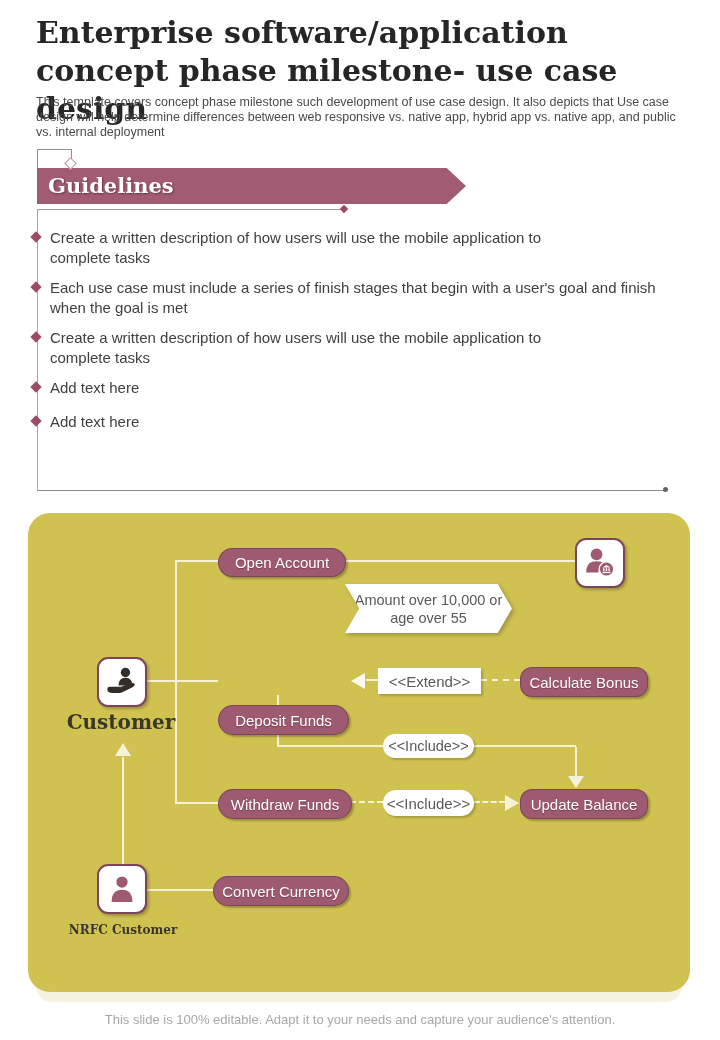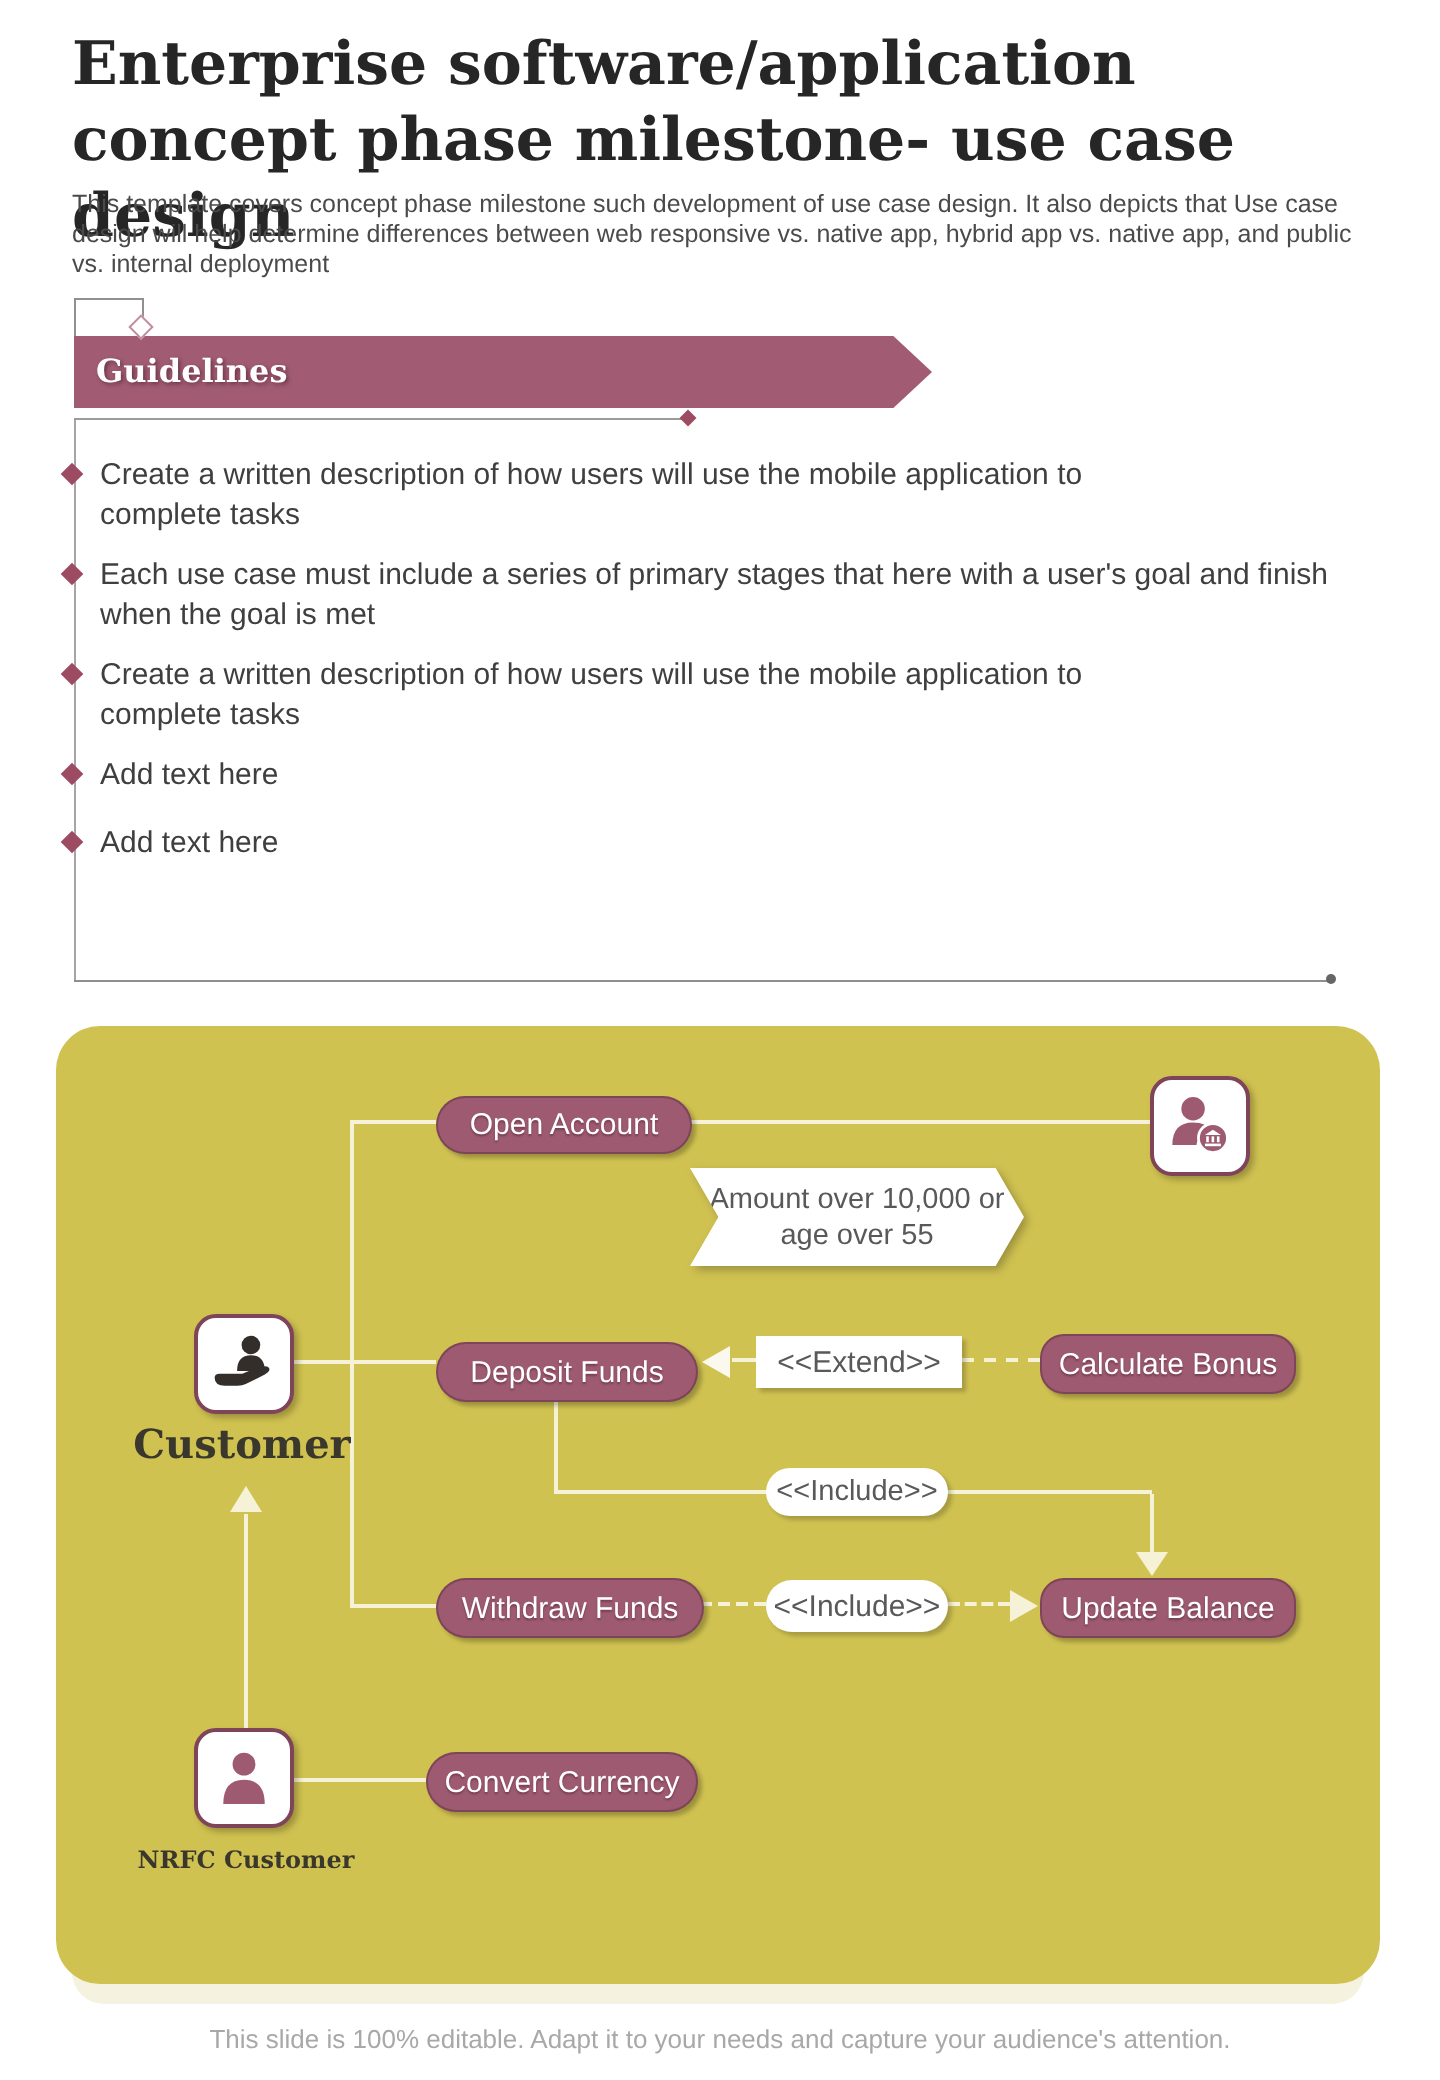--- a/index.html
+++ b/index.html
@@ -14,21 +14,21 @@
             font-size:12.5px;line-height:14.8px;color:#4a4a4a;}
 
   
   .bracket{position:absolute;left:37px;top:149px;width:33px;height:19px;
            border-top:1px solid #909090;border-left:1px solid #909090;border-right:1px solid #909090;}
   .diamond-outline{position:absolute;left:66px;top:159px;width:7px;height:7px;background:#fff;
                    border:1.5px solid #c08ca0;transform:rotate(45deg);z-index:3;}
   .banner{position:absolute;left:37px;top:168px;width:429px;height:36px;background:#a15c73;
           clip-path:polygon(0 0,95.5% 0,100% 50%,95.5% 100%,0 100%);z-index:2;}
   .banner span{display:block;padding-left:11px;line-height:35px;color:#ffffff;
-               font-family:"DejaVu Serif",serif;font-weight:bold;font-size:16px;
+               font-family:"DejaVu Serif",serif;font-weight:bold;font-size:21px;
                text-shadow:1px 1px 2px rgba(60,20,30,.55);}
   .rule-mid{position:absolute;left:37px;top:209px;width:306px;height:1px;background:#9b9b9b;}
   .diamond-mid{position:absolute;left:341px;top:206px;width:6px;height:6px;background:#9d4b63;transform:rotate(45deg);}
   .rule-vert{position:absolute;left:37px;top:210px;width:1px;height:281px;background:#a5a5a5;}
   .rule-bottom{position:absolute;left:37px;top:490px;width:629px;height:1px;background:#8f8f8f;}
   .dot-bottom{position:absolute;left:663px;top:487px;width:5px;height:5px;border-radius:50%;background:#666;}
 
   
   .g-list{position:absolute;left:32px;top:228px;width:660px;list-style:none;margin:0;padding:0;}
   .g-item{display:flex;gap:10px;margin-bottom:11px;font-size:15px;line-height:19.5px;color:#3f3f3f;}
@@ -88,21 +88,21 @@
   <div class="rule-bottom"></div>
   <div class="dot-bottom"></div>
 
   <ul class="g-list">
     <li class="g-item">
       <span class="bullet"></span>
       <span class="w1">Create a written description of how users will use the mobile application to complete tasks</span>
     </li>
     <li class="g-item">
       <span class="bullet"></span>
-      <span class="w3">Each use case must include a series of primary stages that here with a user's goal and finish when the goal is met</span>
+      <span class="w3">Each use case must include a series of finish stages that begin with a user's goal and finish when the goal is met</span>
     </li>
     <li class="g-item">
       <span class="bullet"></span>
       <span class="w1">Create a written description of how users will use the mobile application to complete tasks</span>
     </li>
     <li class="g-item short">
       <span class="bullet"></span>
       <span>Add text here</span>
     </li>
     <li class="g-item short">
@@ -127,21 +127,21 @@
   <div class="dash" style="left:481px;top:679px;width:39px;"></div>
   <div class="tri" style="left:351px;top:673px;border-top:8px solid transparent;border-bottom:8px solid transparent;border-right:14px solid #fbf9ee;"></div>
   <div class="dash" style="left:350px;top:801px;width:33px;"></div>
   <div class="dash" style="left:474px;top:801px;width:31px;"></div>
   <div class="tri" style="left:505px;top:795px;border-top:8px solid transparent;border-bottom:8px solid transparent;border-left:14px solid #f6f2d7;"></div>
   <div class="ln" style="left:122px;top:757px;width:2px;height:107px;"></div>
   <div class="tri" style="left:115px;top:743px;border-left:8px solid transparent;border-right:8px solid transparent;border-bottom:13px solid #f6f2d7;"></div>
   <div class="ln" style="left:147px;top:889px;width:66px;height:2px;"></div>
 
   <div class="node maroon pill" style="left:218px;top:548px;width:126px;height:27px;">Open Account</div>
-  <div class="node maroon pill" style="left:218px;top:671px;width:129px;height:28px;">Deposit Funds</div>
+  <div class="node maroon pill" style="left:218px;top:705px;width:129px;height:28px;">Deposit Funds</div>
   <div class="node maroon pill" style="left:218px;top:789px;width:132px;height:28px;">Withdraw Funds</div>
   <div class="node maroon pill" style="left:213px;top:876px;width:134px;height:28px;">Convert Currency</div>
   <div class="node maroon rect" style="left:520px;top:667px;width:126px;height:28px;">Calculate Bonus</div>
   <div class="node maroon rect" style="left:520px;top:789px;width:126px;height:28px;">Update Balance</div>
 
   <div class="node white-box" style="left:378px;top:668px;width:103px;height:26px;">&lt;&lt;Extend&gt;&gt;</div>
   <div class="node white-box round" style="left:383px;top:734px;width:91px;height:24px;font-size:14.5px;">&lt;&lt;Include&gt;&gt;</div>
   <div class="node white-box round" style="left:383px;top:790px;width:91px;height:26px;">&lt;&lt;Include&gt;&gt;</div>
 
   <div class="note-wrap">

